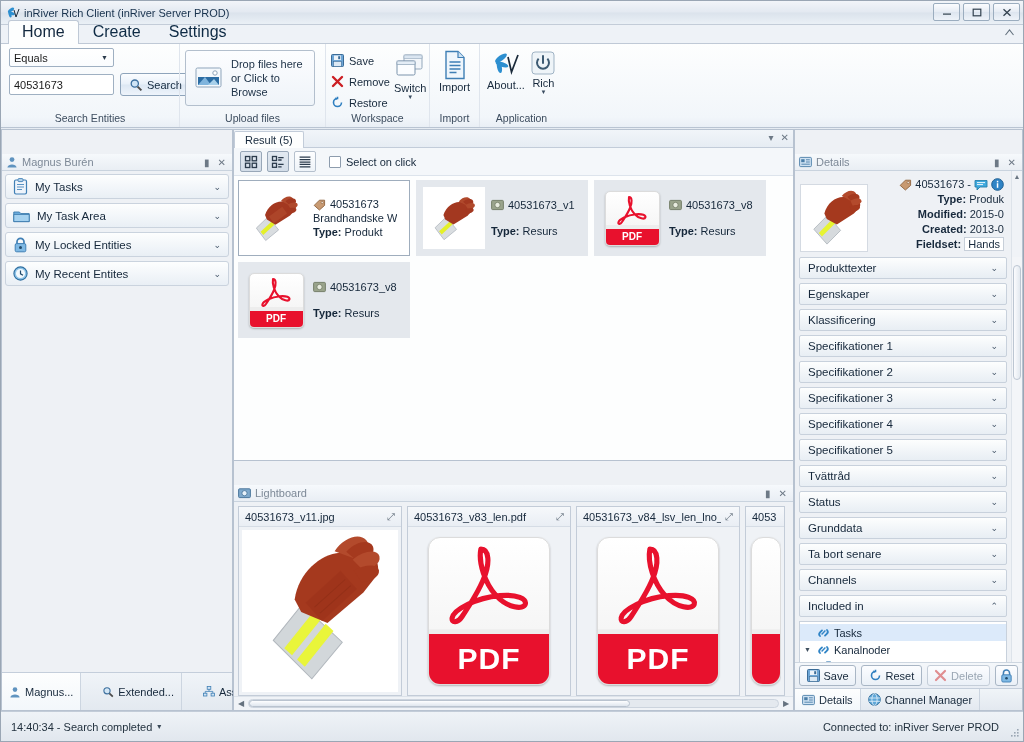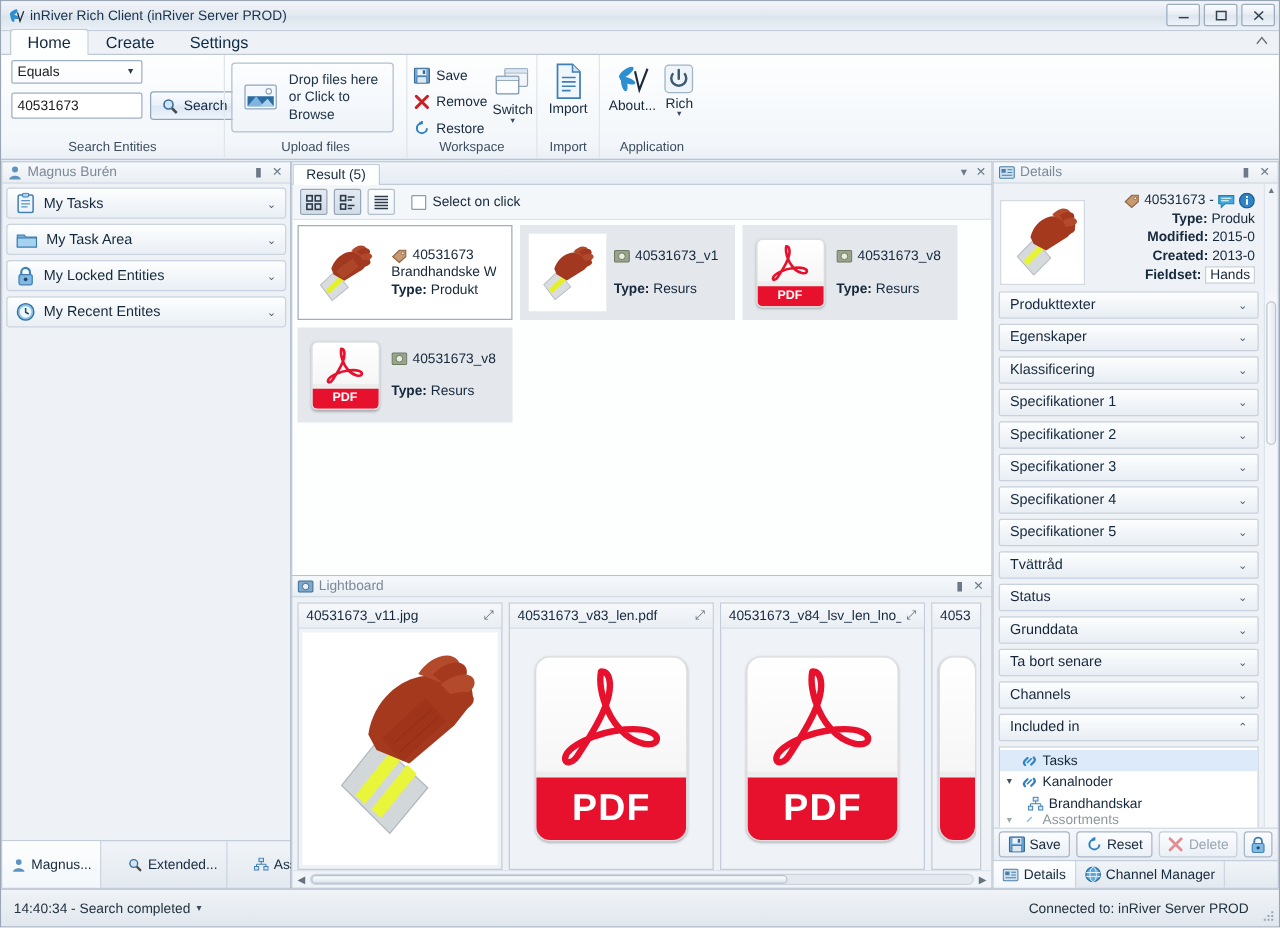--- a/index.html
+++ b/index.html
@@ -35,21 +35,21 @@
   .logo-ico { width:14px; height:14px; position:relative; }
   .logo-ico svg { display:block; }
 
   
   .ribbon-tabs {
     height:19px; display:flex; align-items:flex-end;
     background:#eef2f7; border-bottom:1px solid #bfc9d6; padding-left:7px;
     position:relative;
   }
   .rtab {
-    padding:2px 13px 3px 13px; font-size:13px; color:#0d2a44;
+    padding:2px 13px 3px 13px; font-size:16px; color:#0d2a44;
     border:1px solid transparent; border-bottom:none; position:relative; top:1px;margin-top:36px;
   }
   .rtab.active {
     background:#fdfefe; border-color:#bfc9d6; border-radius:3px 3px 0 0;
     color:#12283f;
   }
   .ribbon-help {
     position:absolute; right:8px; top:3px; font-size:10px; color:#5c6b7c;
   }
 
@@ -103,21 +103,21 @@
   .bigbtn .chev { font-size:6px; line-height:5px; color:#3a4c60; }
 
   
   .main { position:absolute; top:128px; left:0; right:0; bottom:30px; display:flex; }
 
   
   .panel { background:#eef1f5; border:1px solid #b7c2d0; display:flex; flex-direction:column; }
   .panel-head {
     height:17px; display:flex; align-items:center; padding:0 4px; gap:4px;
     background:linear-gradient(180deg,#f6f9fc,#e9eef4);
-    border-bottom:1px solid #c9d3de; color:#7d8997; font-size:11px;
+    border-bottom:1px solid #c9d3de; color:#7d8997; font-size:11px;margin-top:24px;
   }
   .panel-head .ph-title { flex:1; }
   .ph-btn { font-size:10px; color:#6d7986; padding:0 2px; }
 
   
   .leftnav { width:232px; flex-shrink:0; }
   .nav-list { padding:3px 3px 0 3px; flex:1; background:#eef1f5; }
   .nav-item {
     height:25px; margin-bottom:4px; display:flex; align-items:center; gap:7px;
     padding:0 7px; border:1px solid #cad3de; border-radius:3px;

